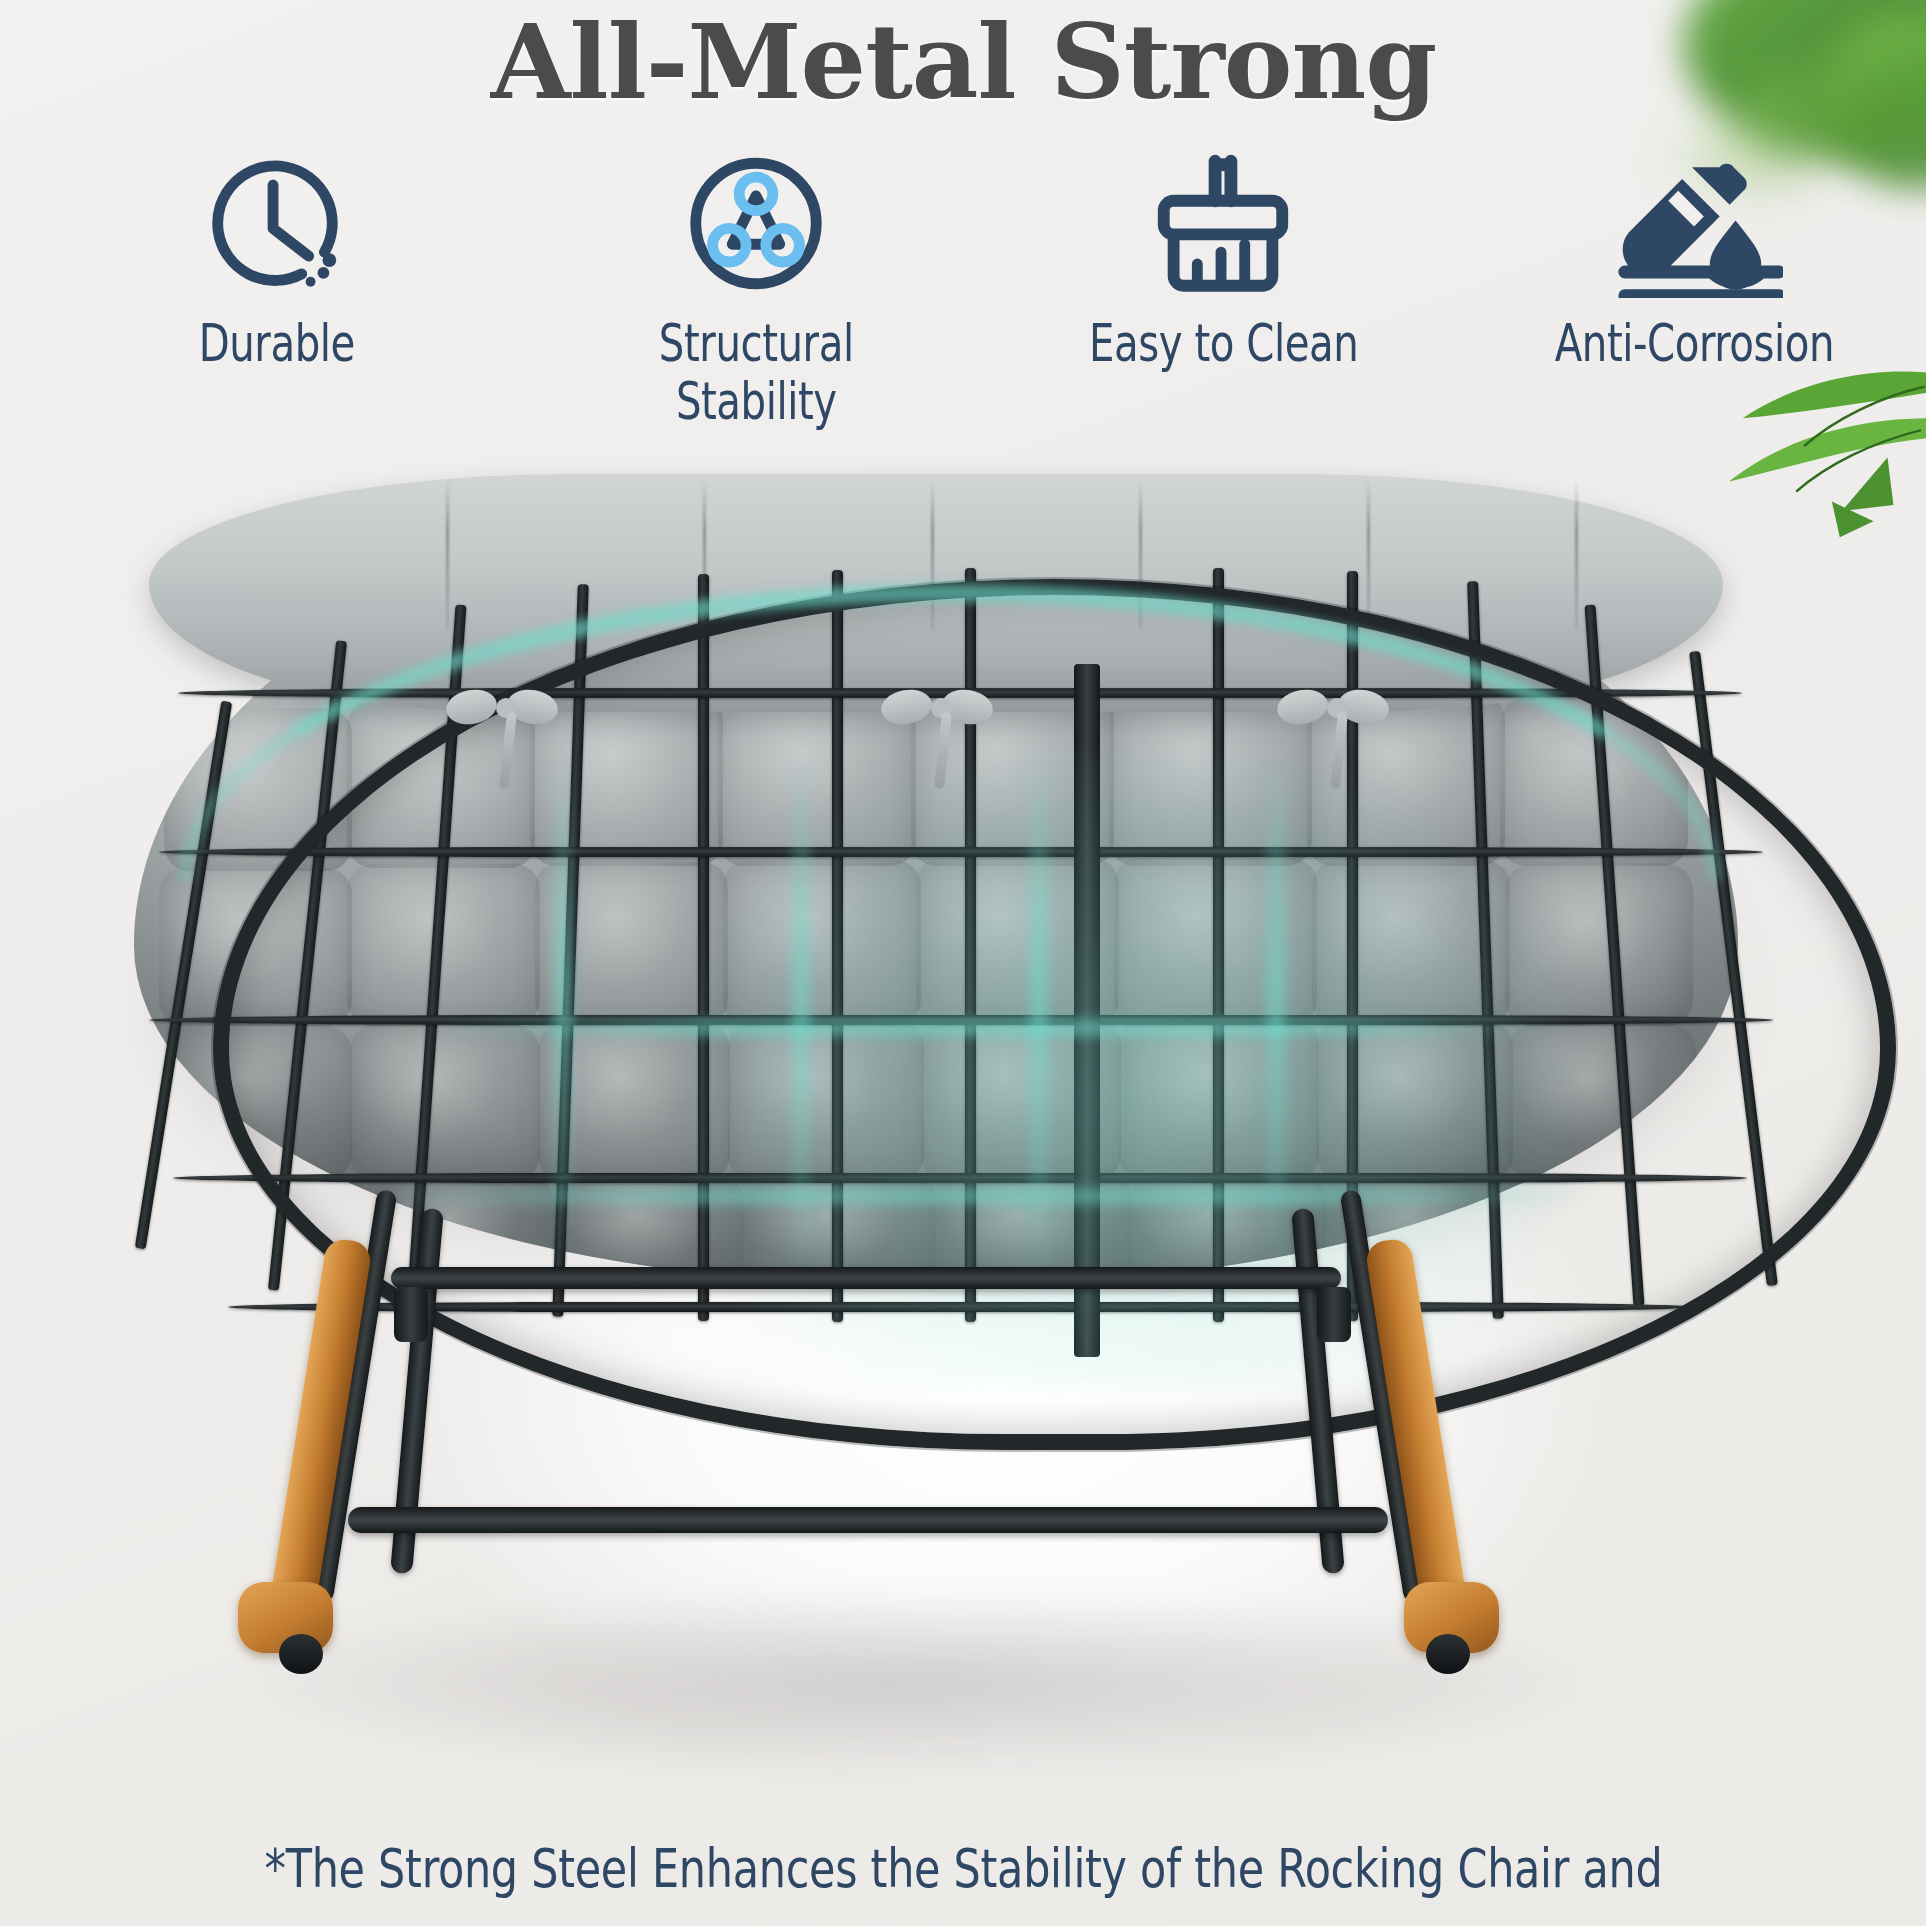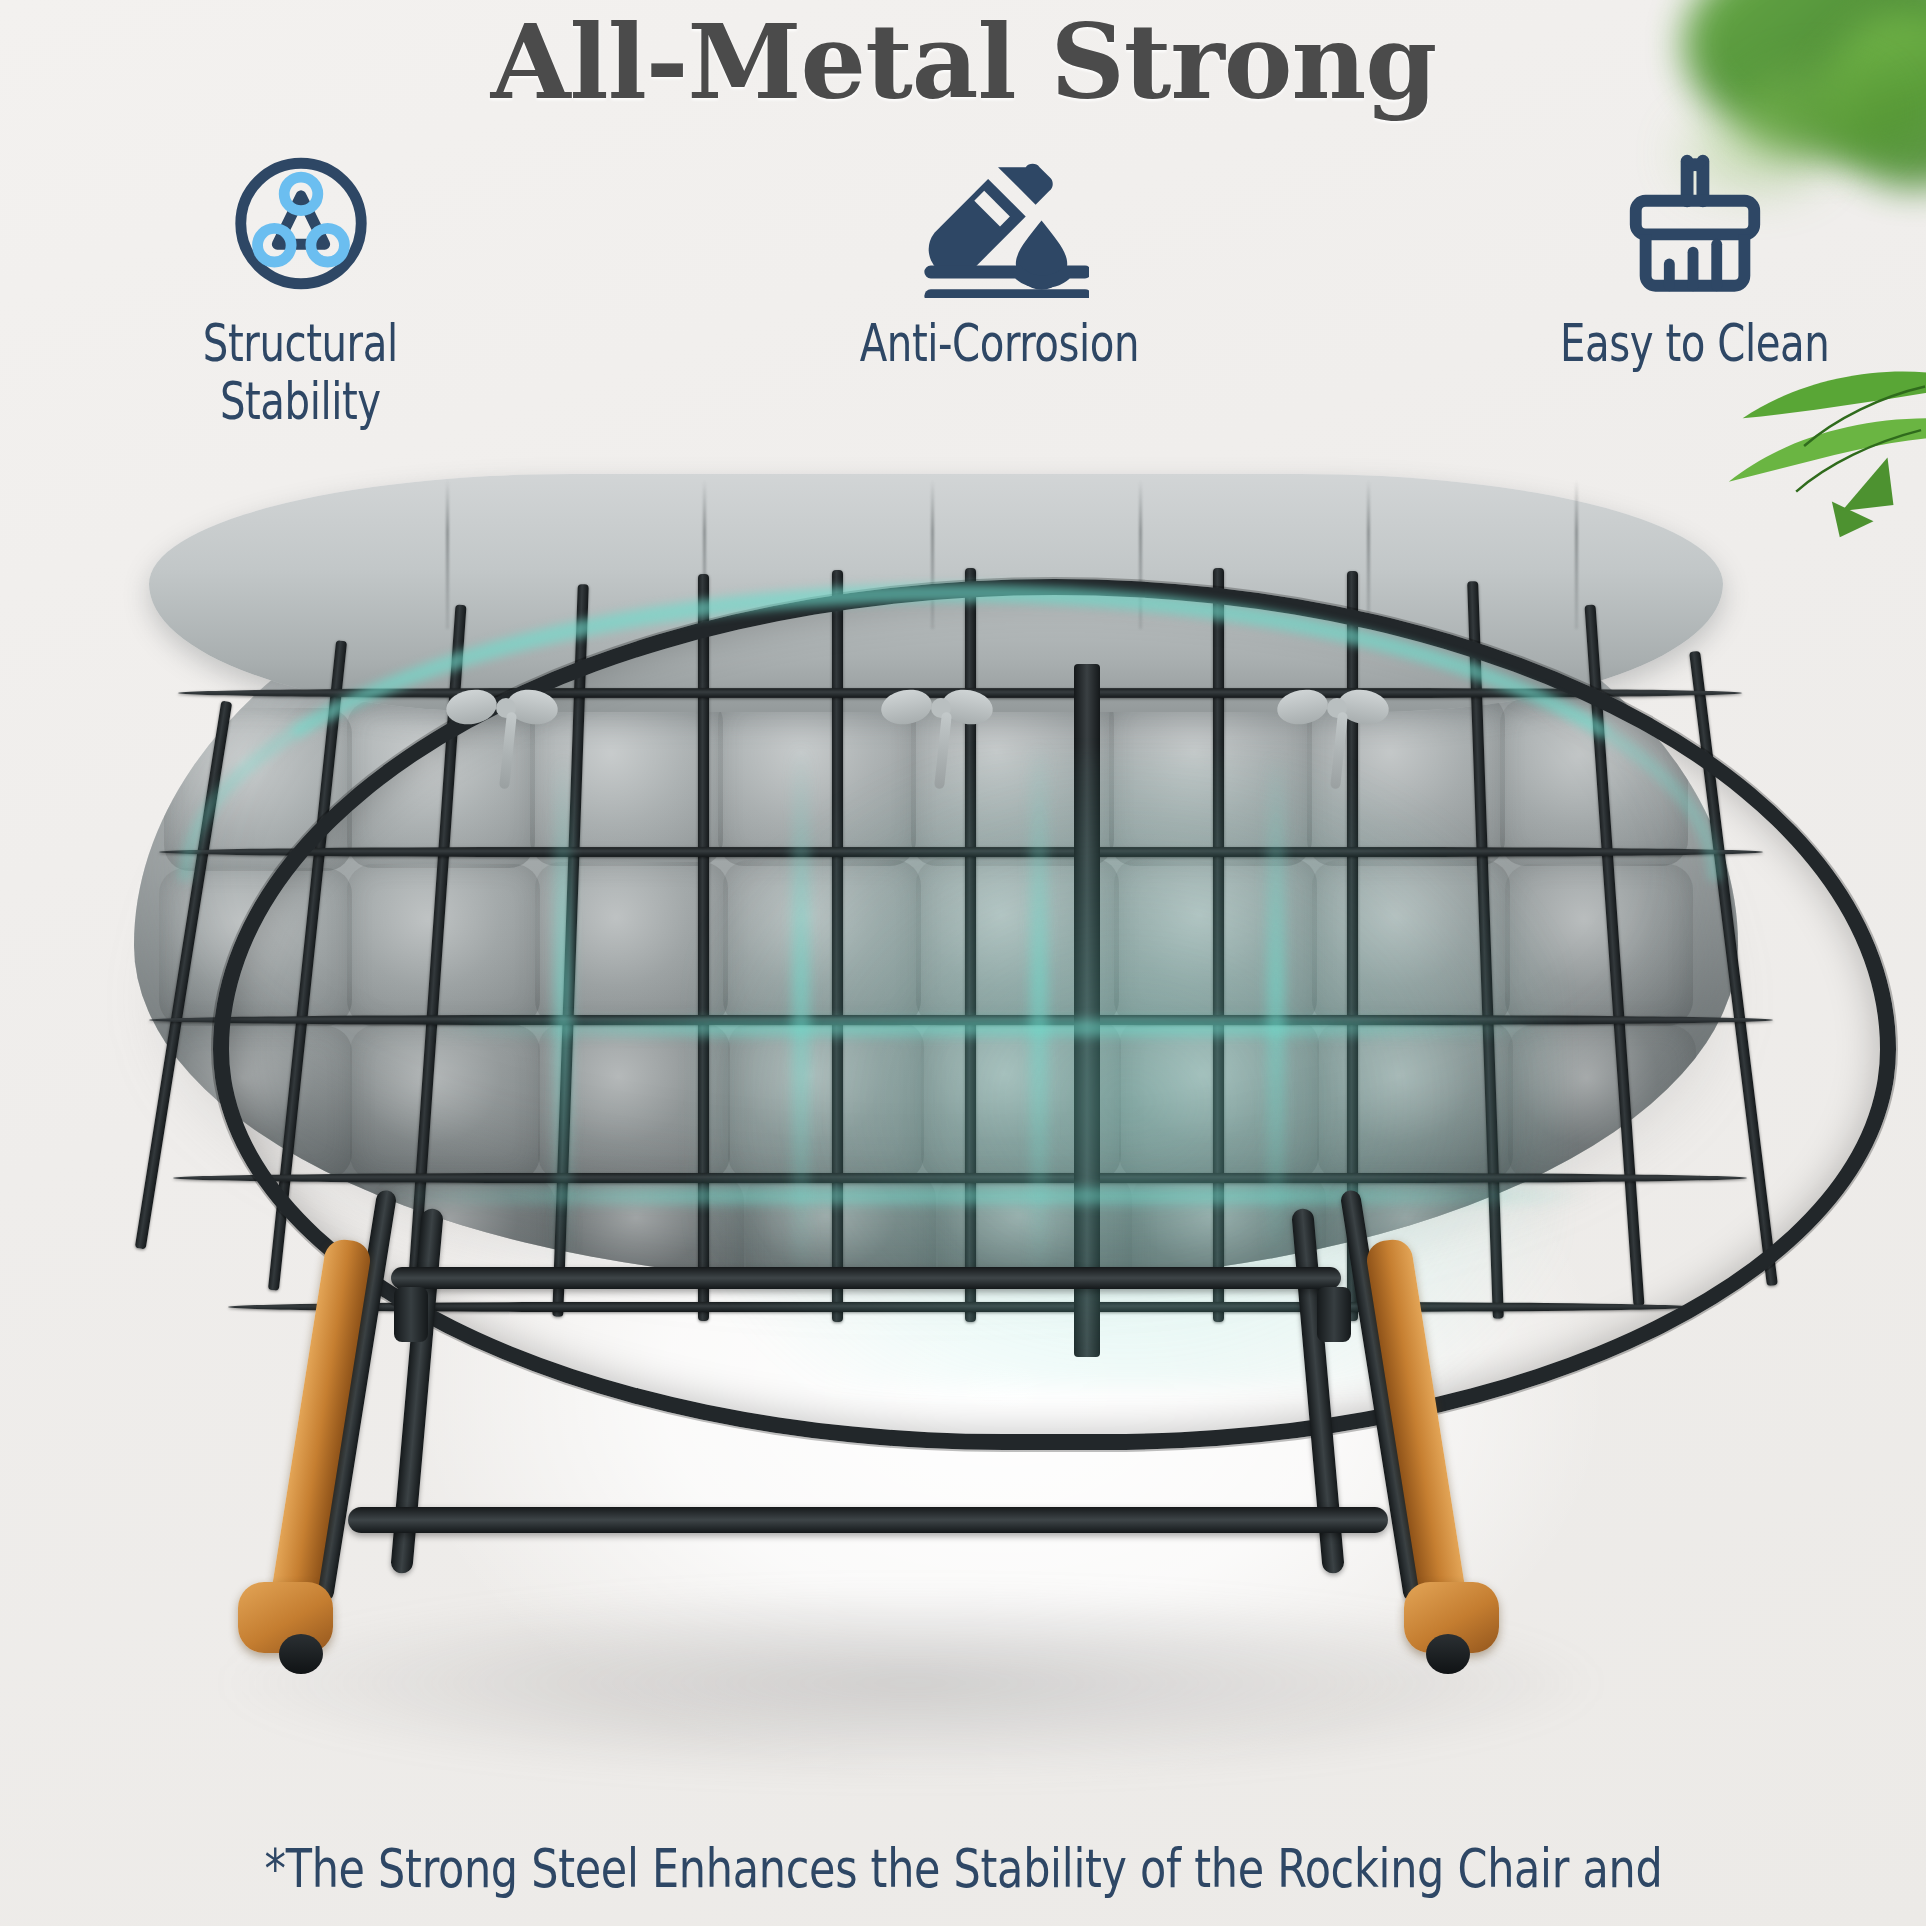--- a/index.html
+++ b/index.html
@@ -230,67 +230,79 @@
       <path d="M250 176 L292 196 L258 212 Z" fill="#4d9230"></path>
     </svg>
 
     <svg class="leaf-sharp" style="left:1832px; top:396px;" width="109" height="119" viewBox="0 0 110 120">
       <path d="M10 116 L56 62 L62 110 Z" fill="#4d9230"></path>
     </svg>
   </div>
 
   <div id="features">
 
+    <div class="feature f1">
+      <div class="feature-icon">
+        <svg width="158" height="149" viewBox="0 0 160 150">
+          <path d="M128 104 A58 58 0 1 0 105 126" stroke="#2e4765" stroke-width="11" fill="none" stroke-linecap="round"></path>
+          <path d="M76 36 L76 80 L112 108" stroke="#2e4765" stroke-width="11" fill="none" stroke-linecap="round" stroke-linejoin="round"></path>
+          <circle cx="133" cy="112" r="7" fill="#2e4765"></circle>
+          <circle cx="127" cy="125" r="6" fill="#2e4765"></circle>
+          <circle cx="114" cy="134" r="5" fill="#2e4765"></circle>
+        </svg>
+      </div>
+      <div class="feature-label">Durable</div>
+    </div>
 
     <div class="feature f2">
       <div class="feature-icon">
         <svg width="158" height="149" viewBox="0 0 160 150">
           <circle cx="80" cy="75" r="61" stroke="#2e4765" stroke-width="11" fill="none"></circle>
           <path d="M80 47 L56 96 M80 47 L104 96 M56 96 L104 96" stroke="#2e4765" stroke-width="11" fill="none" stroke-linecap="round"></path>
           <circle cx="80" cy="45" r="17" fill="none" stroke="#6bbef0" stroke-width="11"></circle>
           <circle cx="53" cy="97" r="17" fill="none" stroke="#6bbef0" stroke-width="11"></circle>
           <circle cx="107" cy="97" r="17" fill="none" stroke="#6bbef0" stroke-width="11"></circle>
         </svg>
       </div>
       <div class="feature-label">Structural
 Stability</div>
+    </div>
+
+    <div class="feature f4">
+      <div class="feature-icon">
+        <svg width="158" height="149" viewBox="0 0 160 150">
+          <path d="M72 12 L72 52" stroke="#2e4765" stroke-width="13" fill="none" stroke-linecap="round"></path>
+          <path d="M88 12 L88 52" stroke="#2e4765" stroke-width="13" fill="none" stroke-linecap="round"></path>
+          <path d="M72 18 A14 14 0 0 1 88 18" stroke="#2e4765" stroke-width="13" fill="none"></path>
+          <rect x="20" y="52" width="120" height="34" rx="10" stroke="#2e4765" stroke-width="12" fill="none"></rect>
+          <path d="M30 86 L30 128 A10 10 0 0 0 40 138 L120 138 A10 10 0 0 0 130 128 L130 86" stroke="#2e4765" stroke-width="12" fill="none"></path>
+          <path d="M54 138 L54 116" stroke="#2e4765" stroke-width="11" stroke-linecap="round"></path>
+          <path d="M78 138 L78 104" stroke="#2e4765" stroke-width="11" stroke-linecap="round"></path>
+          <path d="M102 138 L102 96" stroke="#2e4765" stroke-width="11" stroke-linecap="round"></path>
+        </svg>
+      </div>
+      <div class="feature-label">Easy to Clean</div>
     </div>
 
     <div class="feature f3">
       <div class="feature-icon">
         <svg width="178" height="149" viewBox="0 0 180 150">
           <g fill="#2e4765">
             <path d="M88 18 L126 56 L140 42 A9 9 0 0 0 140 28 L130 18 A9 9 0 0 0 116 18 Z"></path>
             <path d="M78 30 L116 68 L62 122 A27 27 0 0 1 24 84 Z"></path>
             <path d="M74 42 L100 68 L90 78 L64 52 Z" fill="#f1efed"></path>
             <path d="M132 72 C148 92 158 104 158 116 A26 26 0 0 1 106 116 C106 104 116 92 132 72 Z"></path>
           </g>
           <path d="M20 124 L108 124 A30 22 0 0 0 158 124 L176 124" stroke="#2e4765" stroke-width="13" fill="none" stroke-linecap="round"></path>
           <path d="M20 148 L176 148" stroke="#2e4765" stroke-width="13" fill="none" stroke-linecap="round"></path>
         </svg>
       </div>
       <div class="feature-label">Anti-Corrosion</div>
     </div>
 
-    <div class="feature f4">
-      <div class="feature-icon">
-        <svg width="158" height="149" viewBox="0 0 160 150">
-          <path d="M72 12 L72 52" stroke="#2e4765" stroke-width="13" fill="none" stroke-linecap="round"></path>
-          <path d="M88 12 L88 52" stroke="#2e4765" stroke-width="13" fill="none" stroke-linecap="round"></path>
-          <path d="M72 18 A14 14 0 0 1 88 18" stroke="#2e4765" stroke-width="13" fill="none"></path>
-          <rect x="20" y="52" width="120" height="34" rx="10" stroke="#2e4765" stroke-width="12" fill="none"></rect>
-          <path d="M30 86 L30 128 A10 10 0 0 0 40 138 L120 138 A10 10 0 0 0 130 128 L130 86" stroke="#2e4765" stroke-width="12" fill="none"></path>
-          <path d="M54 138 L54 116" stroke="#2e4765" stroke-width="11" stroke-linecap="round"></path>
-          <path d="M78 138 L78 104" stroke="#2e4765" stroke-width="11" stroke-linecap="round"></path>
-          <path d="M102 138 L102 96" stroke="#2e4765" stroke-width="11" stroke-linecap="round"></path>
-        </svg>
-      </div>
-      <div class="feature-label">Easy to Clean</div>
-    </div>
-
   </div>
 
   <div id="product">
 
     <div id="body-shadow"></div>
     <div id="floor-shadow"></div>
 
     <div id="shell">
 
       <div class="puff" style="left:30px;  top:228px; width:188px; height:163px;"></div>

